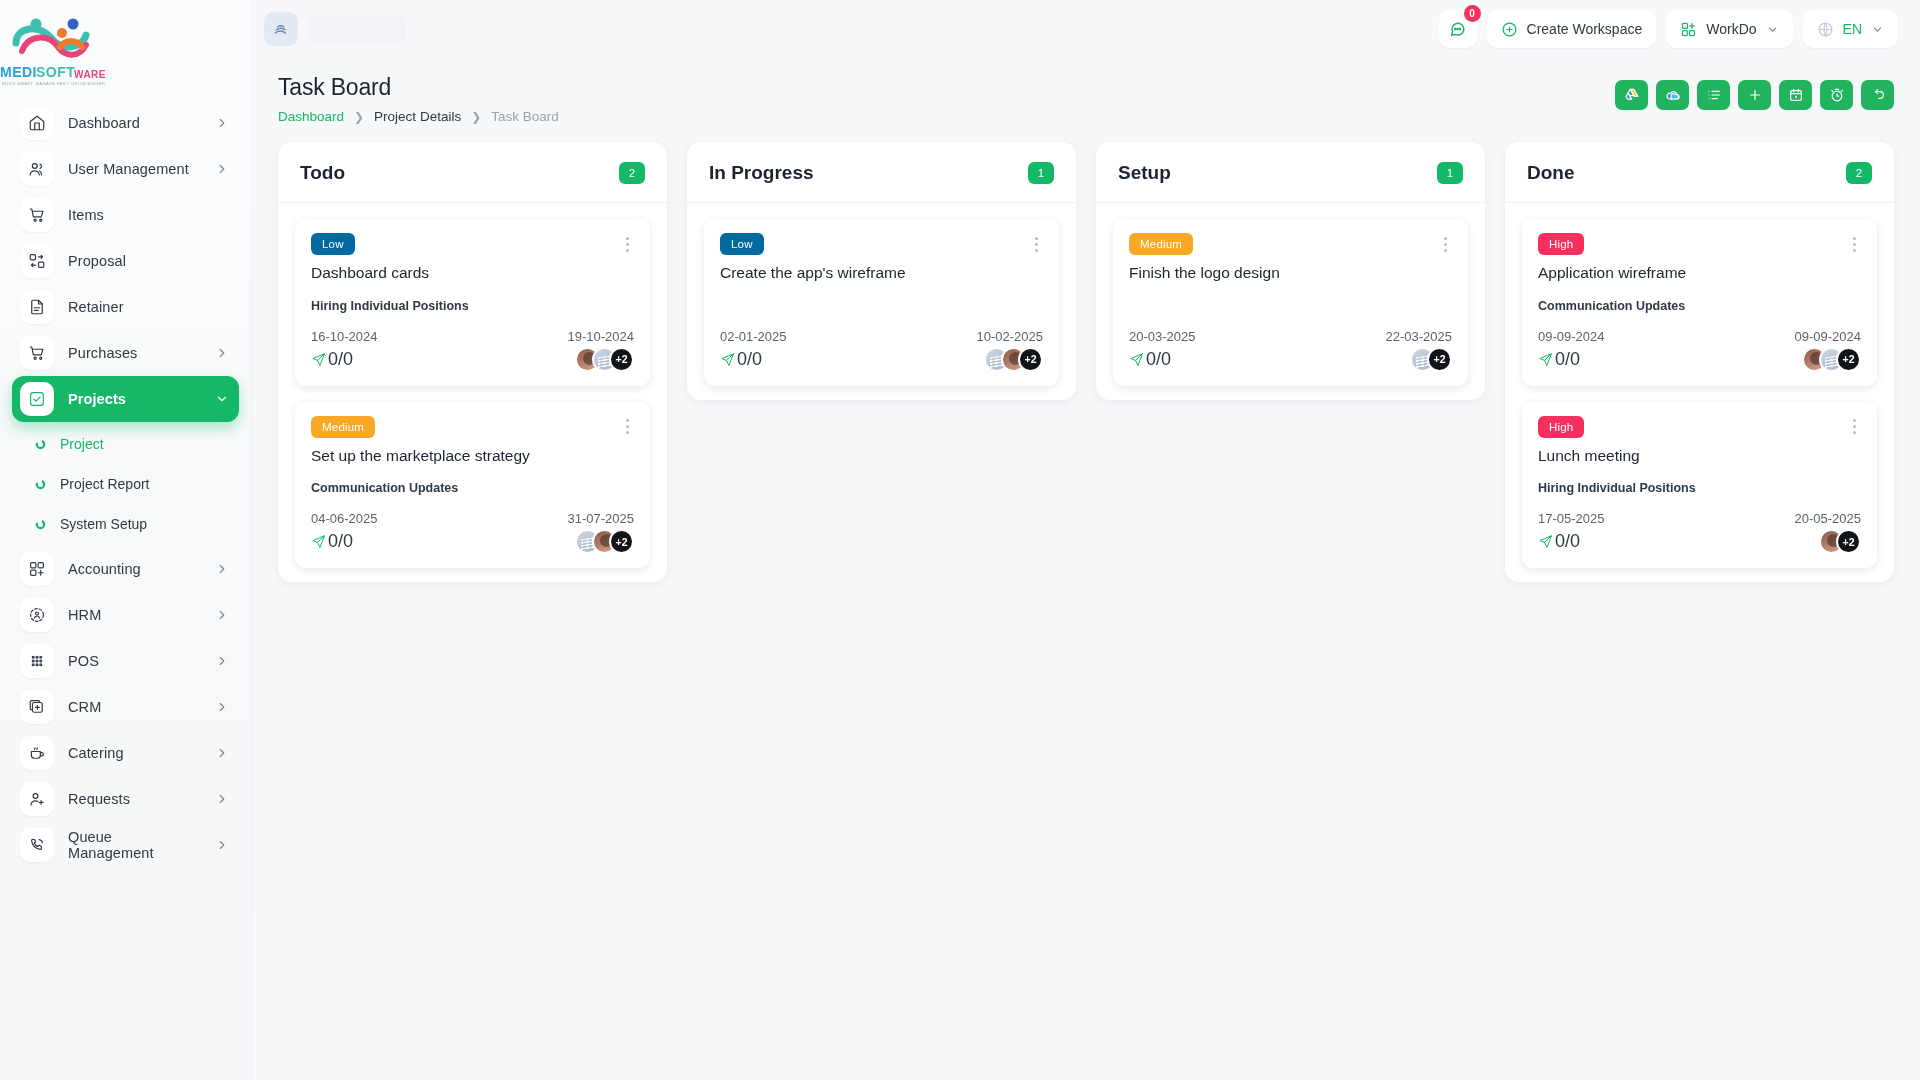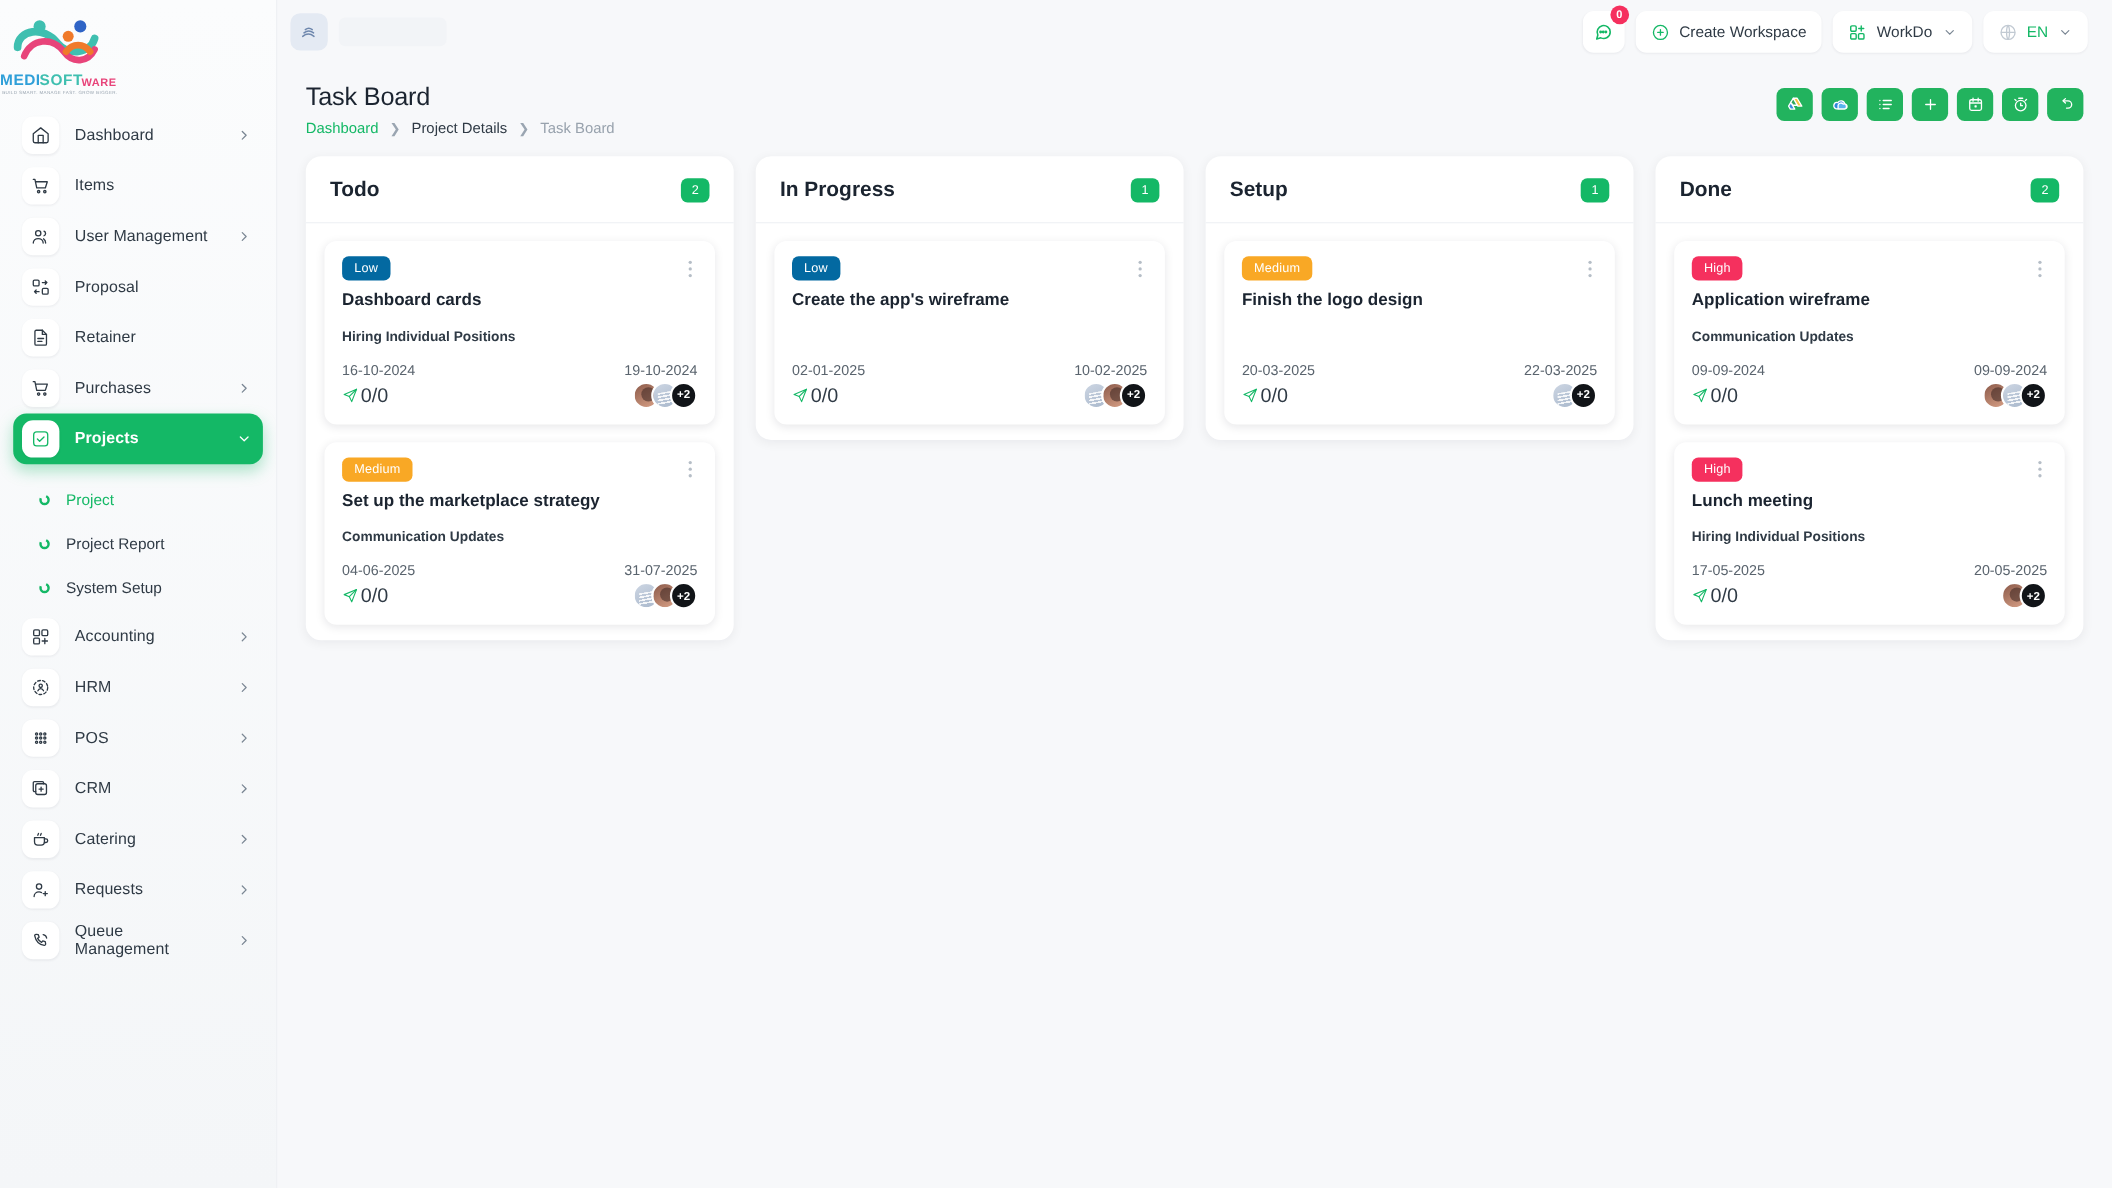--- a/index.html
+++ b/index.html
@@ -38,21 +38,21 @@
   }
   .nav-ic svg { width: 18px; height: 18px; stroke: #2f3a45; fill:none; stroke-width:1.6; stroke-linecap:round; stroke-linejoin:round;}
   .nav-label { font-size: 14.5px; color: #2f3a45; flex: 1; letter-spacing:.1px;}
   .chev { width: 14px; height: 14px; stroke: #7b8794; fill:none; stroke-width:2; stroke-linecap:round; stroke-linejoin:round;}
   .nav-item.active {
     background: #14b866; box-shadow: 0 6px 14px rgba(20,184,102,.35);
   }
   .nav-item.active .nav-label { color:#fff; font-weight: bold; }
   .nav-item.active .chev { stroke:#ffffff; }
   .nav-item.active .nav-ic svg { stroke:#14b866; }
-  .subnav { padding: 12px 0 2px 0; }
+  .subnav { padding: 2px 0 2px 0; }
   .sub-item {
     display:flex; align-items:center; gap: 14px;
     height: 40px; padding-left: 22px; cursor:pointer;
   }
   .sub-dot { width: 12px; height:12px; flex:0 0 12px; display:flex;align-items:center;justify-content:center;}
   .sub-dot svg { width:11px;height:11px;}
   .sub-label { font-size: 14px; color:#2f3a45; }
   .sub-item.active .sub-label { color:#14b866; }
 
   
@@ -127,21 +127,21 @@
   .prio{
     display:inline-flex;align-items:center;justify-content:center;
     height:22px; padding: 0 11px; border-radius:6px;
     font-size:11.5px; color:#fff; letter-spacing:.2px;
   }
   .prio.low{background:#0369a1;}
   .prio.medium{background:#f9a825;}
   .prio.high{background:#f5305e;}
   .kebab{margin-left:auto; width:14px;height:22px;display:flex;flex-direction:column;align-items:center;justify-content:center;gap:3px;cursor:pointer;}
   .kebab i{width:3px;height:3px;border-radius:50%;background:#b6bec7;display:block;}
-  .card-title{font-size:15.5px;color:#1b2430;font-weight:bold;margin-top:9px;line-height:1.2;}
+  .card-title{font-size:15.5px;color:#1b2430;font-weight:normal;margin-top:9px;line-height:1.2;}
   .card-sub{font-size:12.5px;color:#2f3a45;font-weight:bold;margin-top:16px;}
   .card-sub.empty{visibility:hidden;}
   .card-foot{margin-top:16px;}
   .dates{display:flex;align-items:center;font-size:13px;color:#5a646e;}
   .dates .end{margin-left:auto;}
   .meta{display:flex;align-items:center;margin-top:3px;}
   .sends{display:flex;align-items:center;gap:2px;font-size:18px;color:#2f3a45;}
   .sends svg{width:15px;height:15px;stroke:#14b866;fill:none;stroke-width:1.6;stroke-linejoin:round;stroke-linecap:round;}
   .avatars{margin-left:auto;display:flex;align-items:center;}
   .av{width:25px;height:25px;border-radius:50%;border:2px solid #fff;margin-left:-8px;overflow:hidden;position:relative;}
@@ -192,41 +192,41 @@
           </span>
         <span class="nav-label">Dashboard</span>
         <svg class="chev" viewBox="0 0 24 24">
             <path d="M9 18l6-6-6-6"></path>
           </svg>
       </div>
 
       <div class="nav-item">
         <span class="nav-ic">
             <svg viewBox="0 0 24 24">
-              <path d="M3 4h2l2.2 10.5h10.4L20 7H6.2"></path>
-              <circle cx="9.5" cy="19" r="1.4"></circle>
-              <circle cx="17" cy="19" r="1.4"></circle>
-            </svg>
-          </span>
-        <span class="nav-label">Items</span>
-      </div>
-
-      <div class="nav-item">
-        <span class="nav-ic">
-            <svg viewBox="0 0 24 24">
               <circle cx="9" cy="8" r="3.2"></circle>
               <path d="M3 20c0-3.3 2.7-5.5 6-5.5s6 2.2 6 5.5"></path>
               <path d="M16 5.5a3 3 0 0 1 0 5.6"></path>
               <path d="M18 20c0-2.6-1-4.3-2.5-5.2"></path>
             </svg>
           </span>
         <span class="nav-label">User Management</span>
         <svg class="chev" viewBox="0 0 24 24">
             <path d="M9 18l6-6-6-6"></path>
           </svg>
+      </div>
+
+      <div class="nav-item">
+        <span class="nav-ic">
+            <svg viewBox="0 0 24 24">
+              <path d="M3 4h2l2.2 10.5h10.4L20 7H6.2"></path>
+              <circle cx="9.5" cy="19" r="1.4"></circle>
+              <circle cx="17" cy="19" r="1.4"></circle>
+            </svg>
+          </span>
+        <span class="nav-label">Items</span>
       </div>
 
       <div class="nav-item">
         <span class="nav-ic">
             <svg viewBox="0 0 24 24">
               <rect x="3" y="3.5" width="7" height="7" rx="1.5"></rect>
               <rect x="14" y="13.5" width="7" height="7" rx="1.5"></rect>
               <path d="M14 6.5h5.5M19.5 6.5l-2-2M19.5 6.5l-2 2"></path>
               <path d="M10 17.5H4.5M4.5 17.5l2-2M4.5 17.5l2 2"></path>
             </svg>

